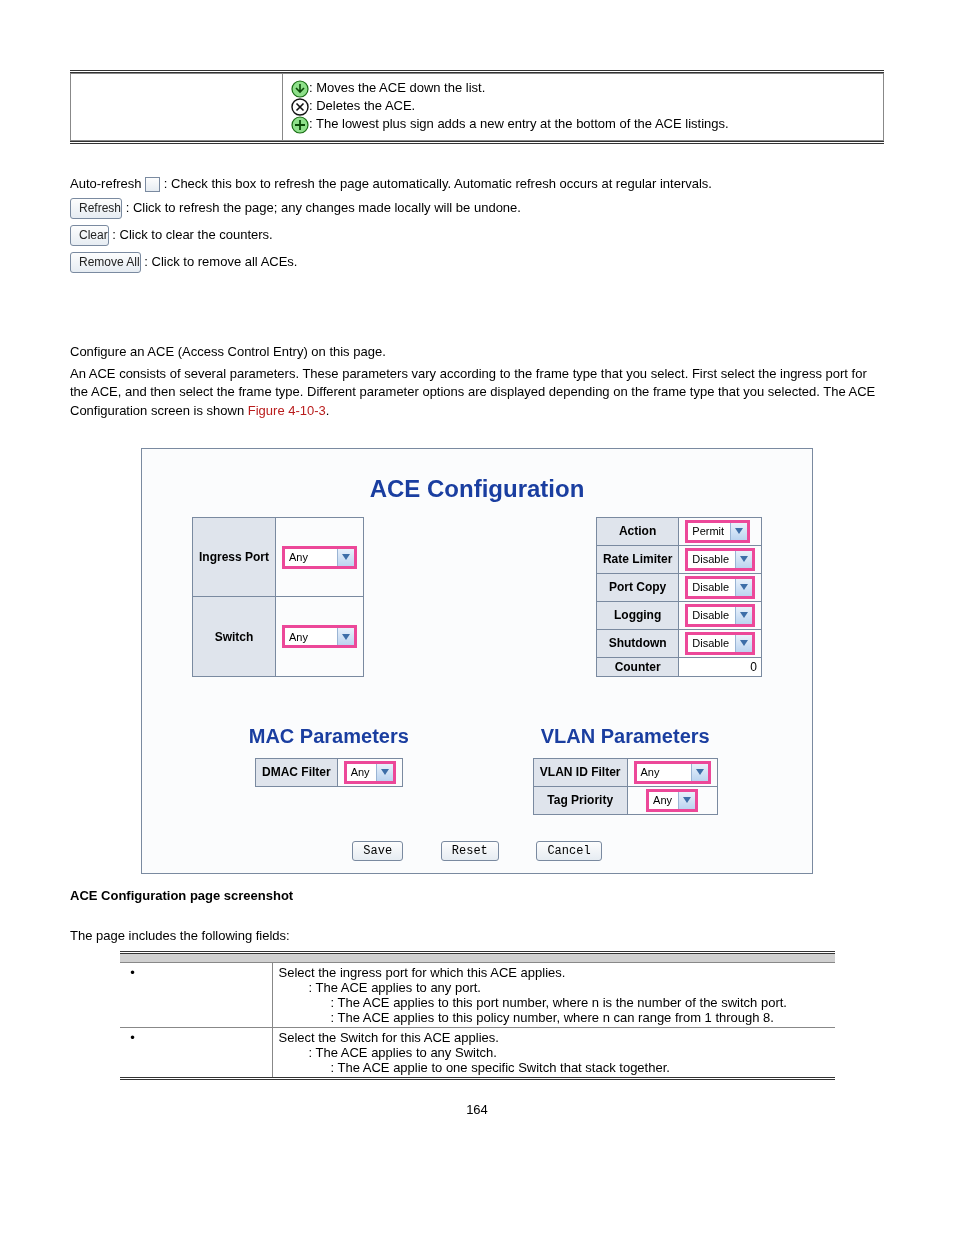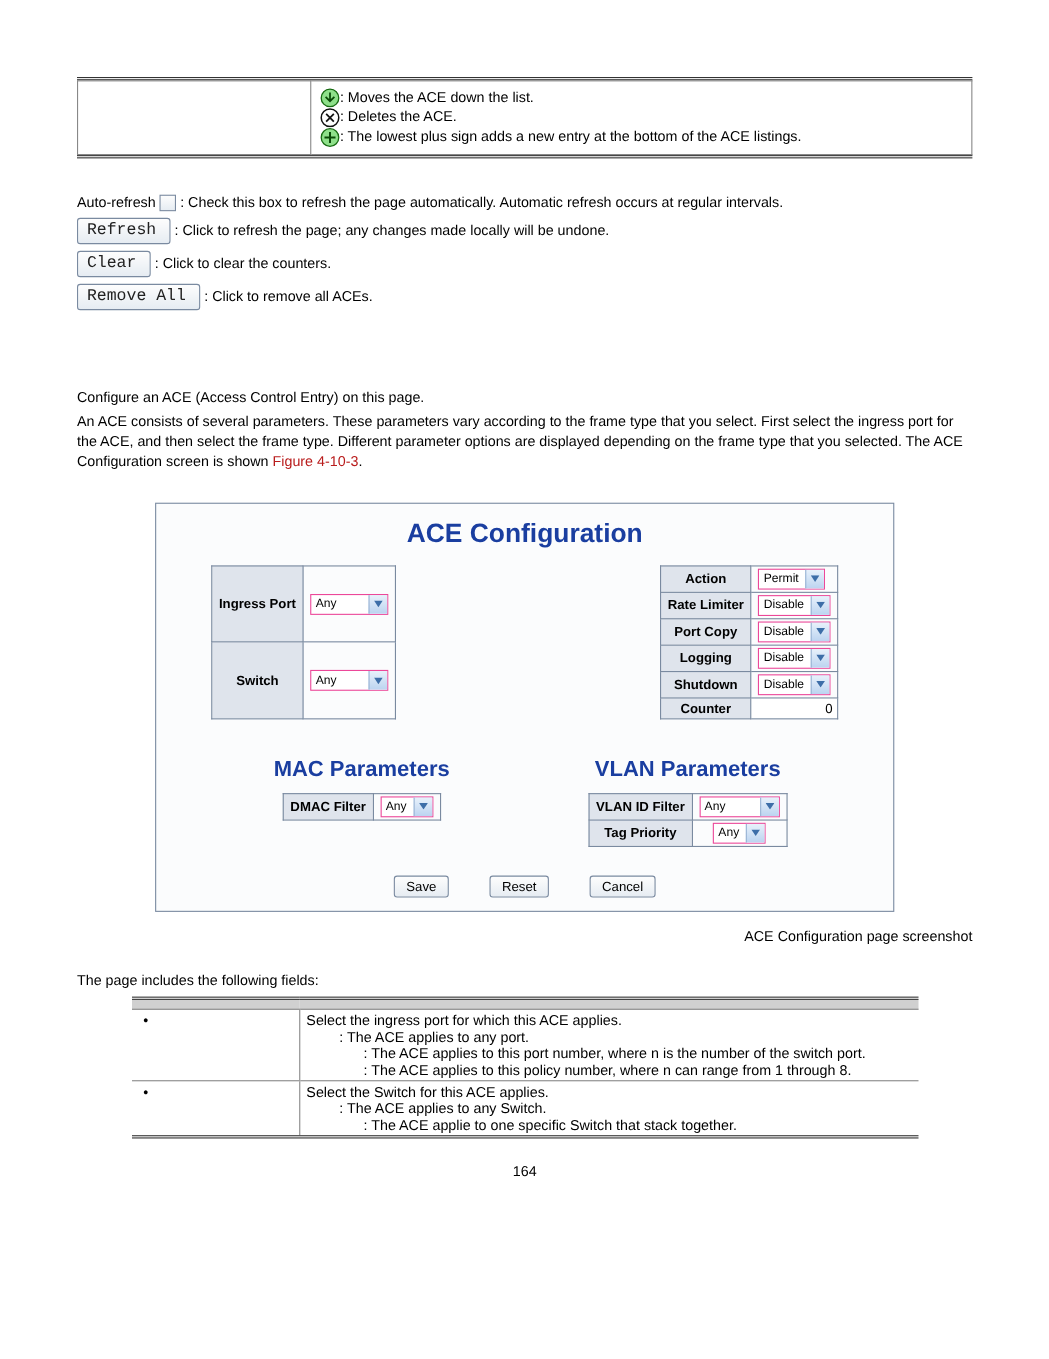--- a/index.html
+++ b/index.html
@@ -30,23 +30,23 @@
     width: 195px;
   }
   .icon-svg {
     vertical-align: middle;
   }
   .btn3d {
     display: inline-block;
     border: 1px solid #7a8aa0;
     border-radius: 3px;
     background: linear-gradient(#fdfdfd,#e6ecf2);
-    font-family: Liberation Mono, monospace;
-    font-size: 15px;
-    padding: 2px 12px 3px 8px;
+    font-family: Liberation Sans, sans-serif;
+    font-size: 12px;
+    padding: 2px 0 3px 8px;
     color: #222;
     vertical-align: middle;
   }
   .checkbox3d {
     display: inline-block;
     width: 13px; height: 13px;
     border: 1px solid #7a8aa0;
     background: linear-gradient(#fdfdfd,#e6ecf2);
     vertical-align: middle;
   }
@@ -58,21 +58,21 @@
     background: #fbfcfd;
     width: 670px;
     margin: 28px auto 14px auto;
     padding: 14px 0 12px 0;
   }
   .screenshot h1 {
     text-align: center;
     color: #1a3ea0;
     font-family: Arial, sans-serif;
     font-size: 24px;
-    margin: 0 0 14px 0;
+    margin: 12px 0 14px 0;
   }
   .screenshot h2 {
     color: #1a3ea0;
     font-family: Arial, sans-serif;
     font-size: 20px;
     margin: 0 0 10px 0;
   }
   .cfgrow {
     display: flex;
     justify-content: space-between;
@@ -93,58 +93,58 @@
     text-align: center;
   }
   table.cfg td.val {
     background: #fff;
     text-align: right;
     padding-right: 4px;
   }
   .dropdown {
     display: inline-flex;
     align-items: center;
-    border: 1px solid #ec4899;
+    border: 3px solid #ec4899;
     background: #fff;
     font-size: 11px;
     height: 17px;
   }
   .dropdown .dd-text {
     padding: 0 6px 0 4px;
     text-align: left;
   }
   .dropdown .dd-arrow {
     width: 16px; height: 17px;
     background: linear-gradient(#e8f1fb,#bcd4f0);
     border-left: 1px solid #9ab4d4;
     display: flex; align-items: center; justify-content: center;
   }
   .dd-arrow svg { display:block; }
   .columns2 {
     display: flex;
     justify-content: space-between;
     padding: 0 50px;
-    margin-top: 34px;
+    margin-top: 48px;
   }
   .col { text-align: center; }
   .btnrow {
     text-align: center;
     margin-top: 26px;
   }
   .winbtn {
     display: inline-block;
     border: 1px solid #7a8aa0;
     border-radius: 3px;
     background: linear-gradient(#fdfdfd,#e6ecf2);
-    font-family: Liberation Sans, sans-serif;
+    font-family: Liberation Mono, monospace;
     font-size: 12px;
     padding: 2px 10px;
     margin: 0 17px;
   }
-  .caption { text-align: right; font-size: 13px; margin: 10px 0 24px 0; }
+  .caption { text-align: left; font-size: 13px; margin: 10px 0 24px 0; font-weight: bold; }
   table.fields {
     width: 715px;
     margin: 6px auto 0 auto;
     border-collapse: collapse;
     font-size: 13px;
   }
   table.fields tr.hdr td {
     background: #d0d0d0;
     border-top: 3px double #333;
     border-bottom: 1px solid #888;

